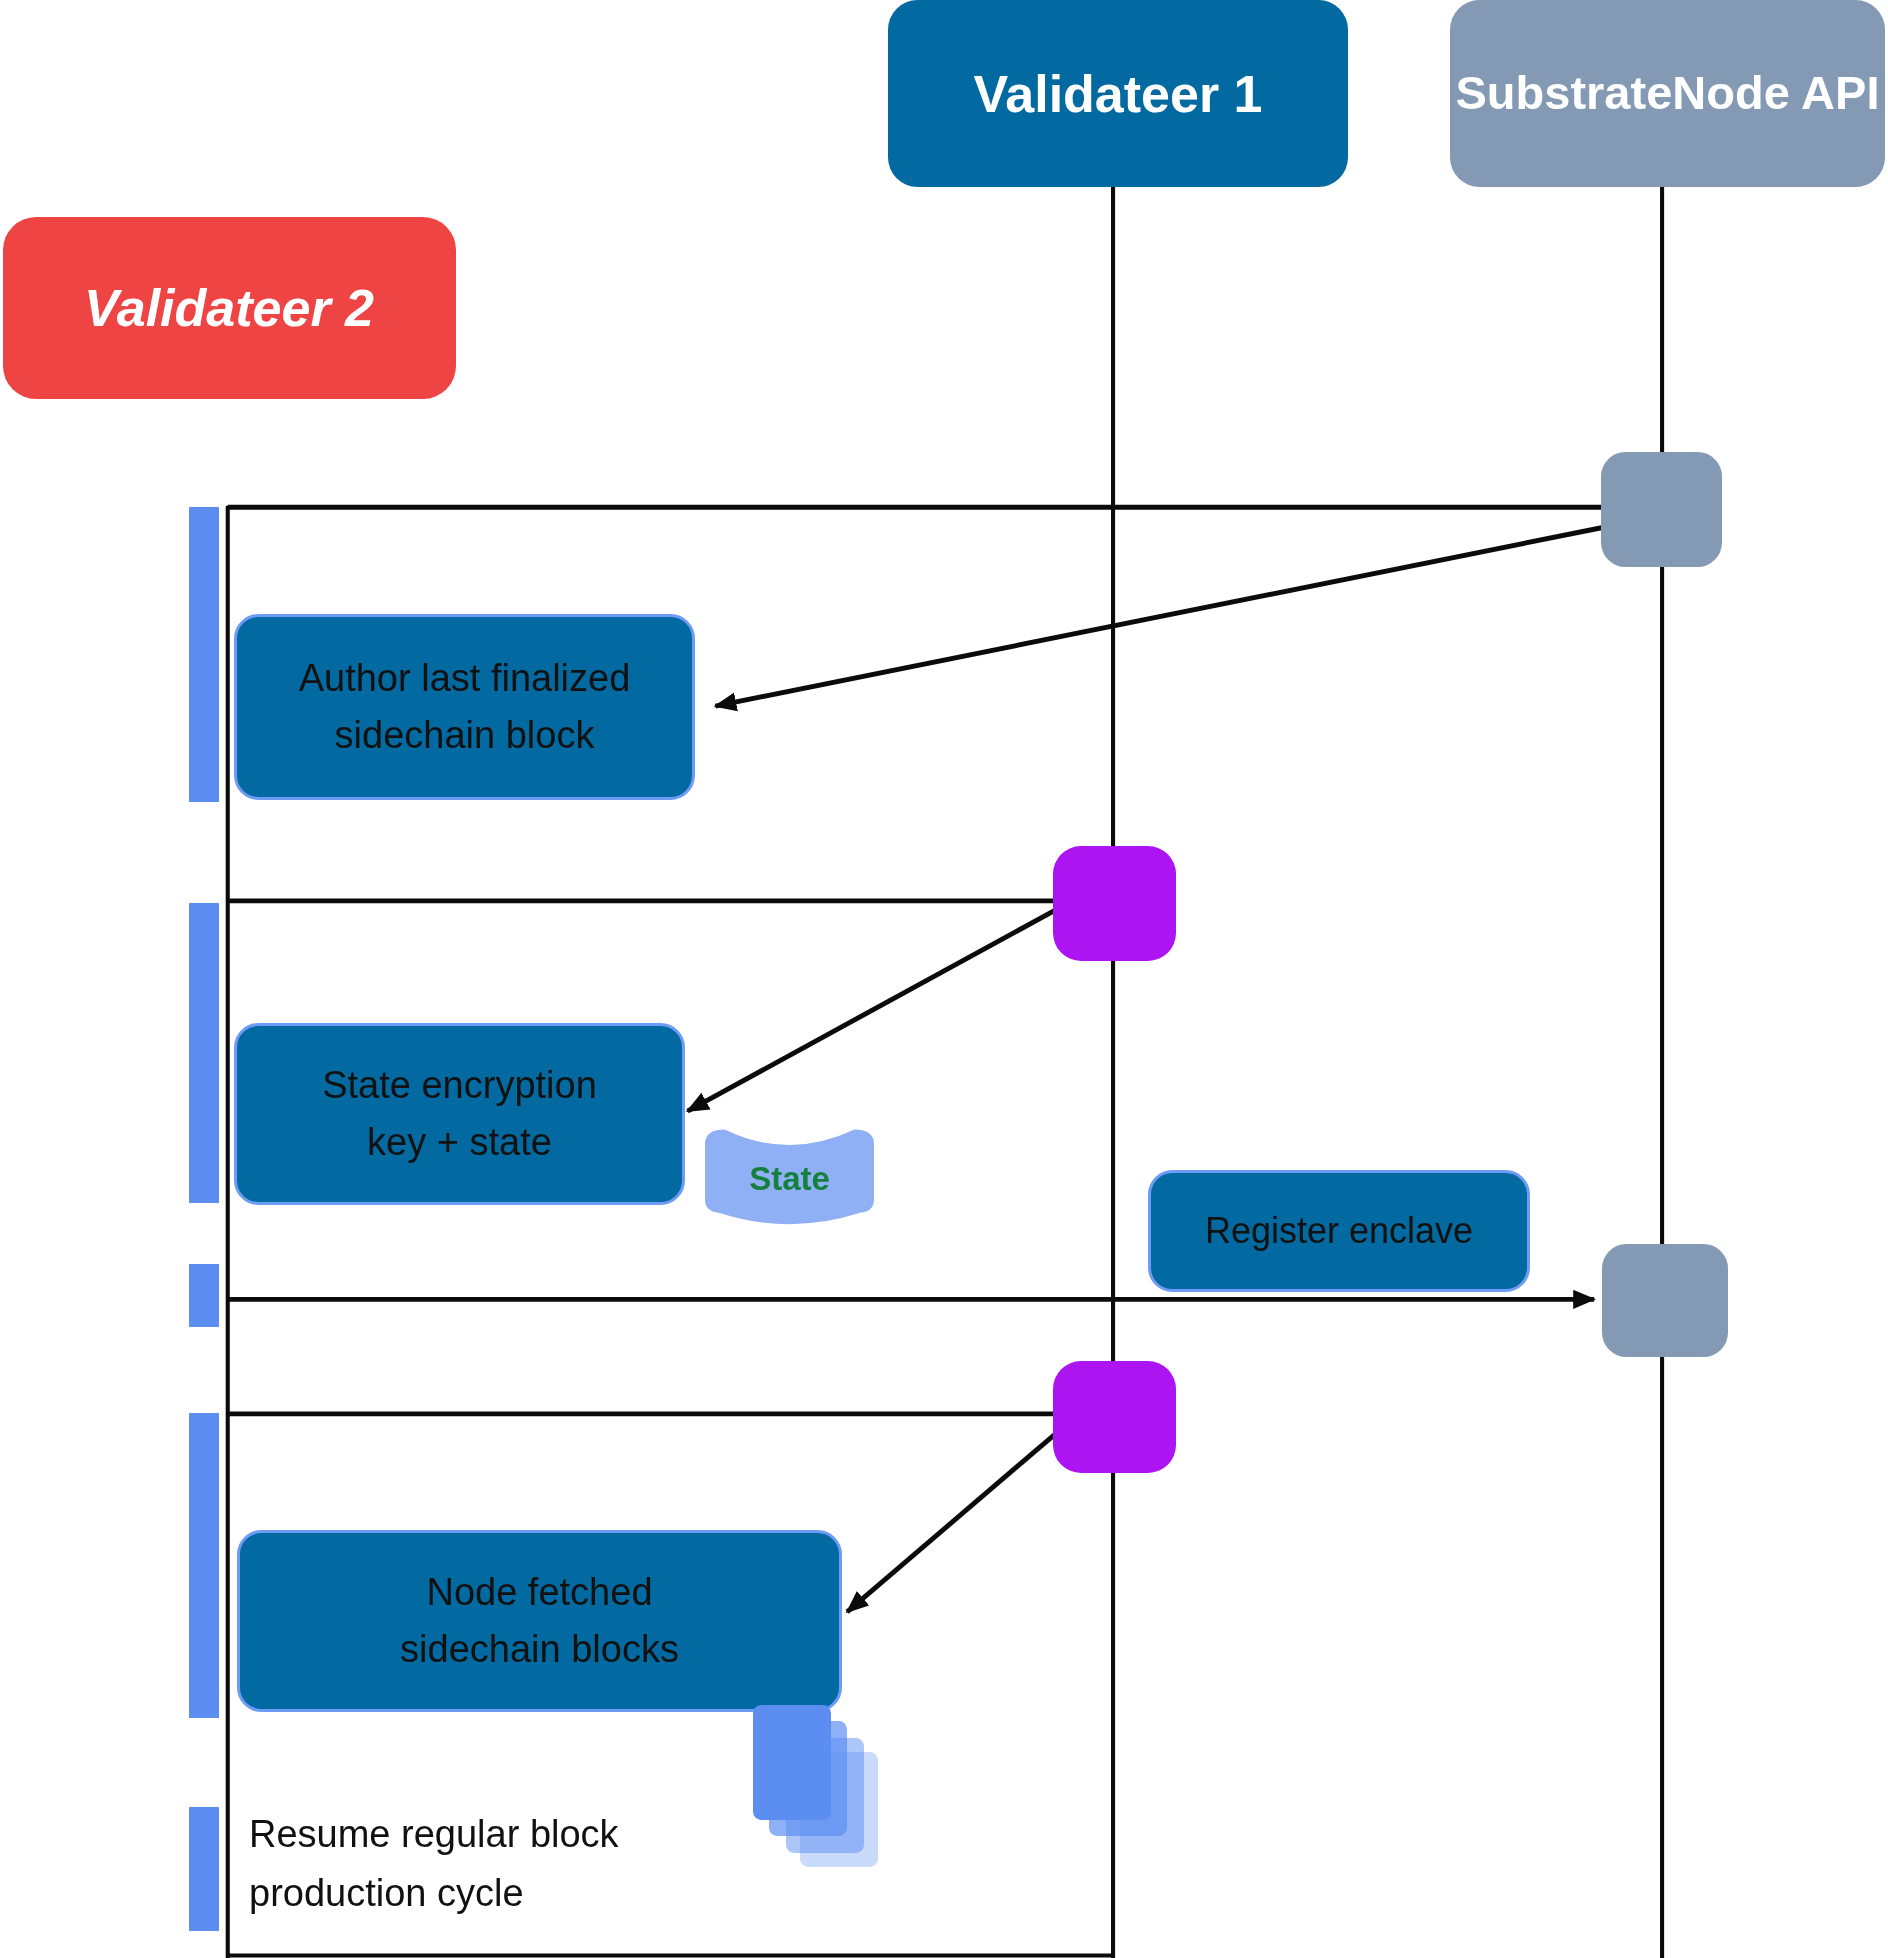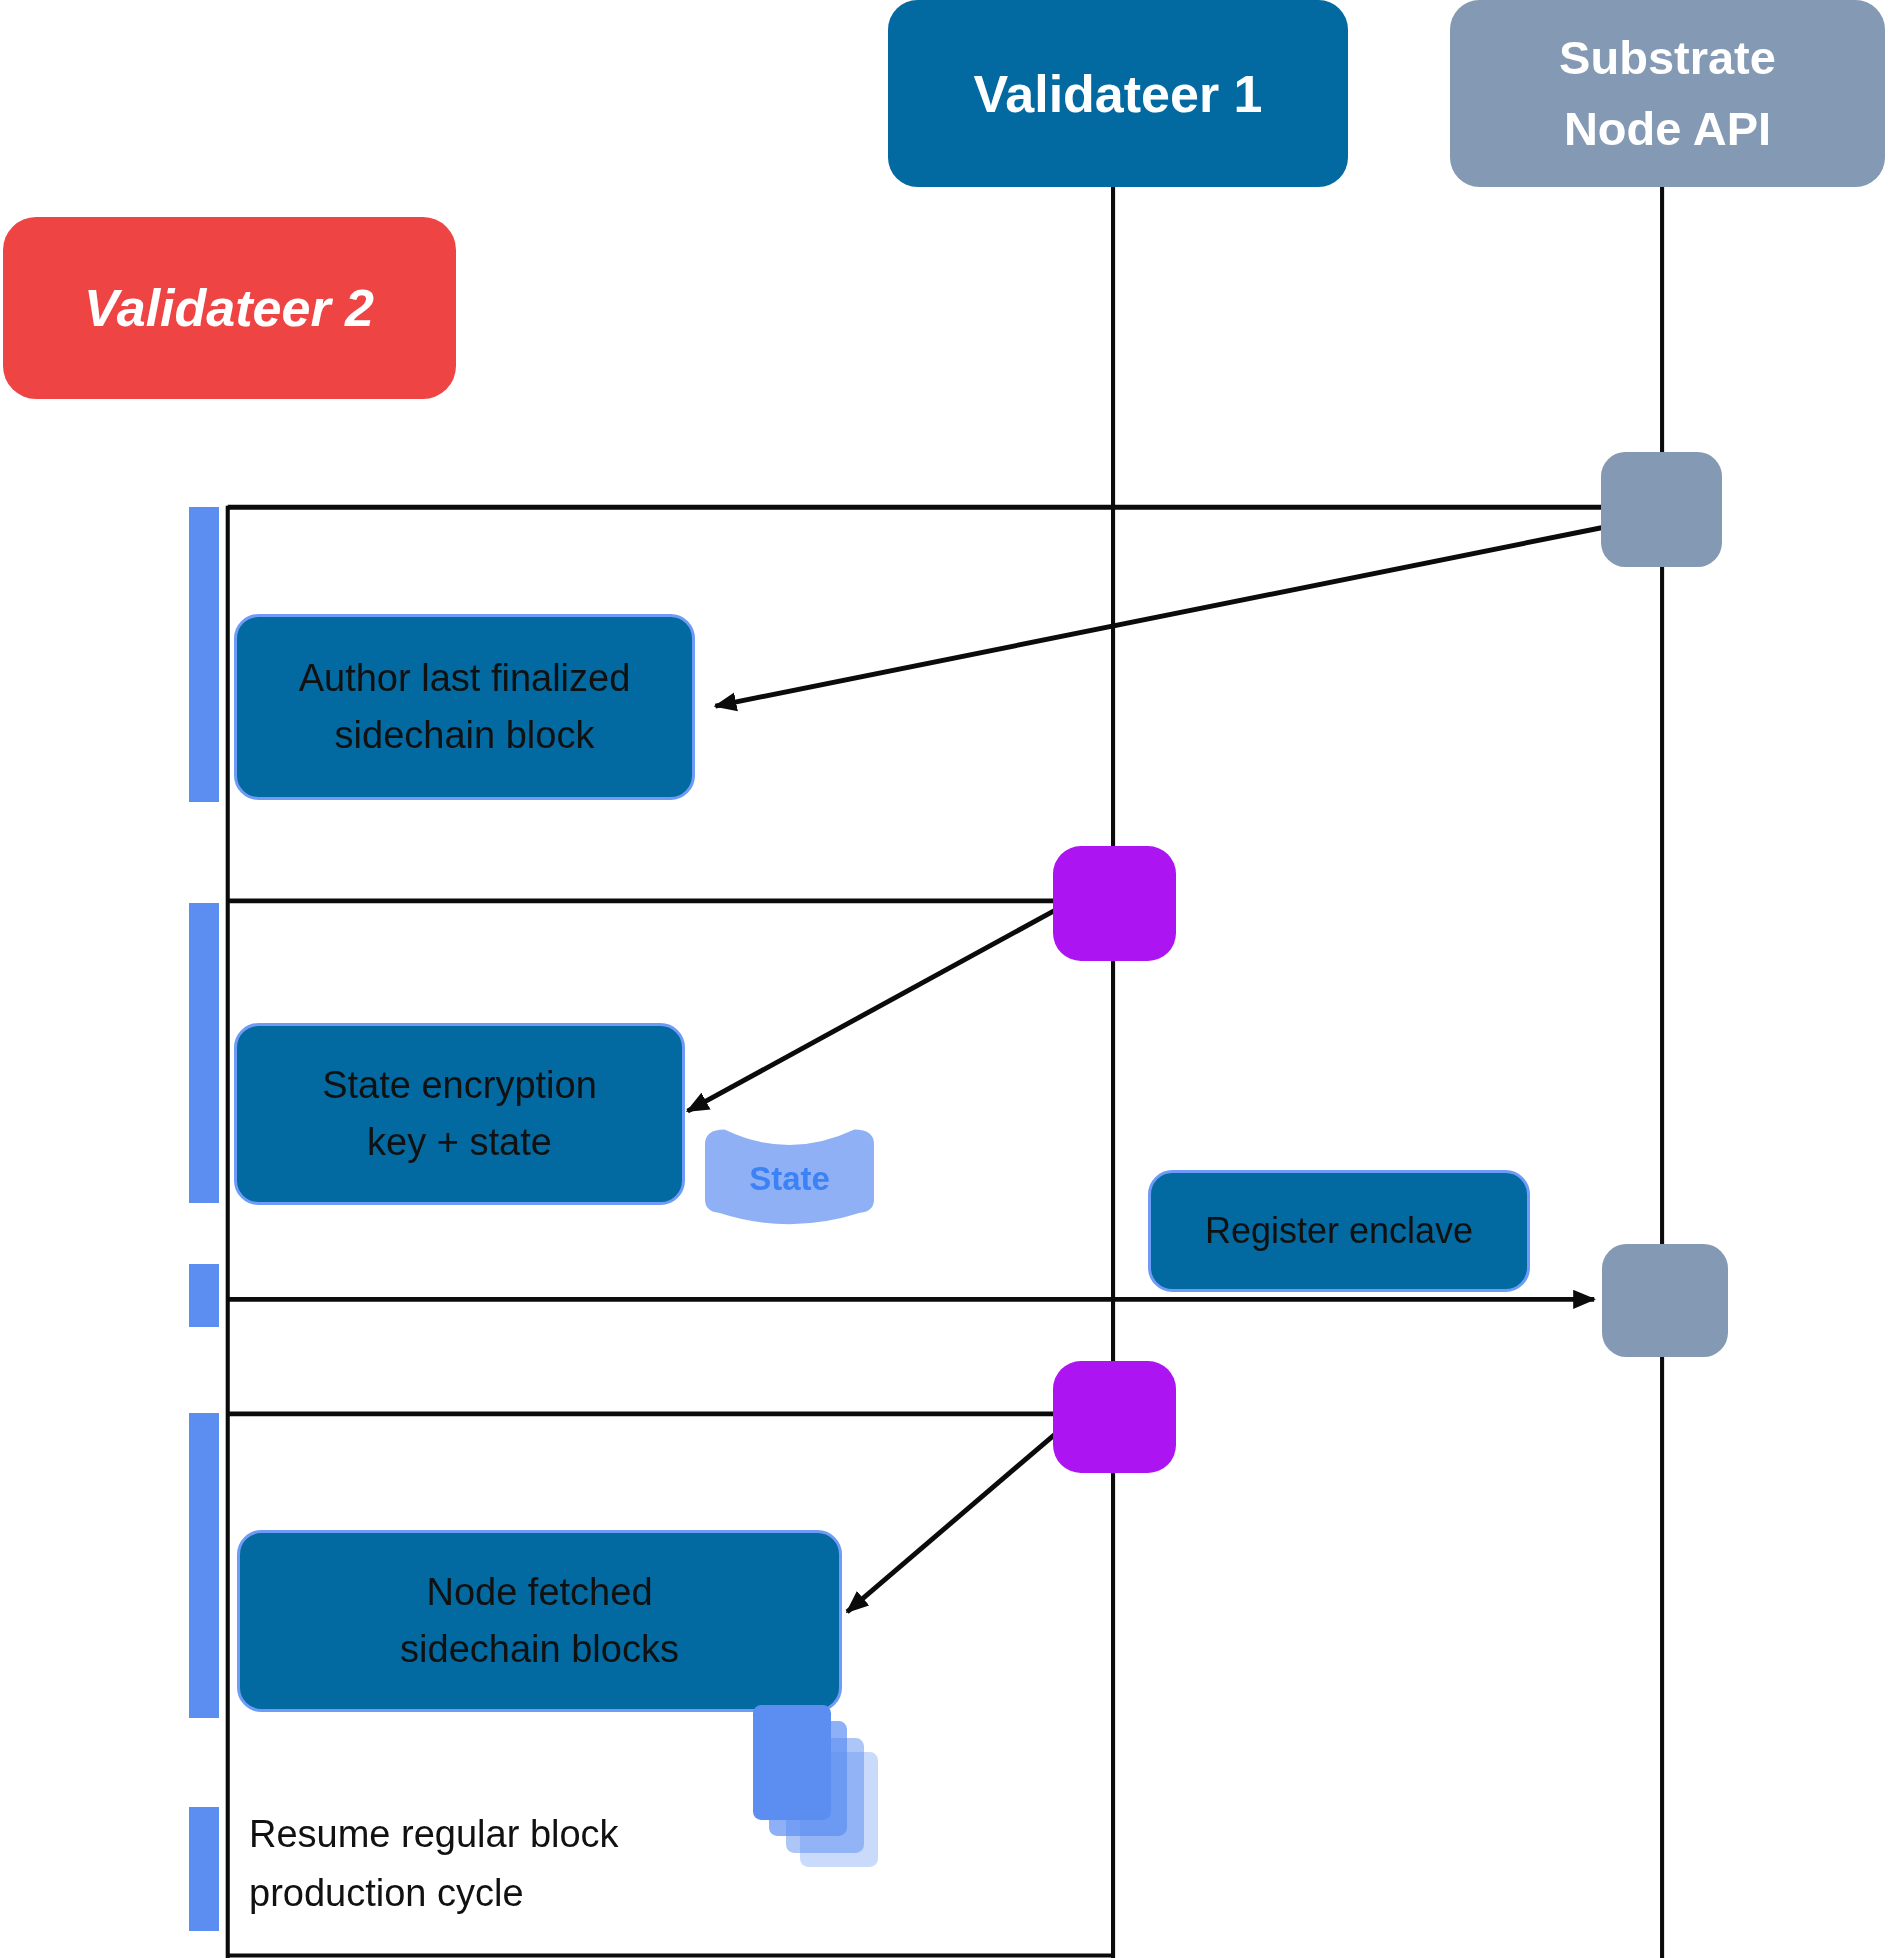--- a/index.html
+++ b/index.html
@@ -12,21 +12,21 @@
     overflow:hidden;
   }
   .lines-layer{position:absolute;left:0;top:0;z-index:1;}
   .node{
     position:absolute;
     display:flex;align-items:center;justify-content:center;
     color:#ffffff;font-weight:bold;text-align:center;
     z-index:4;
   }
   .actor-v1{left:888px;top:0;width:460px;height:187px;border-radius:29.5px;background:#0369a1;font-size:52px;}
-  .actor-sn{left:1450px;top:0;width:435px;height:187px;border-radius:29.5px;background:#8499B3;font-size:47px;line-height:1.5;flex-direction:column;}
+  .actor-sn{left:1450px;top:0;width:435px;height:187px;border-radius:29.5px;background:#8499B3;font-size:47px;line-height:1.5;}
   .actor-v2{left:2.5px;top:217px;width:453px;height:182px;border-radius:33px;background:#ef4444;font-size:52px;font-style:italic;}
   .bar{
     position:absolute;left:189px;width:29.5px;background:#5C8EF2;z-index:3;
   }
   .bar1{top:507px;height:295px;}
   .bar2{top:903px;height:300px;}
   .bar3{top:1264px;height:63px;}
   .bar4{top:1413px;height:305px;}
   .bar5{top:1807px;height:124px;}
   .sq{position:absolute;z-index:4;}
@@ -41,21 +41,21 @@
     font-size:38px;color:#111111;line-height:1.5;text-align:center;
   }
   .box-author{left:234px;top:614px;width:455px;height:180px;}
   .box-state{left:234px;top:1023px;width:445px;height:176px;}
   .box-register{left:1148px;top:1170px;width:376px;height:116px;font-size:36px;}
   .box-peer{left:237px;top:1530px;width:599px;height:176px;}
   .cylinder{position:absolute;left:705px;top:1123px;width:169px;height:103px;z-index:6;}
   .cylinder .cyl-label{
     position:absolute;left:0;top:23px;width:169px;height:65px;
     display:flex;align-items:center;justify-content:center;
-    color:#3b82f6;font-weight:bold;font-size:33px;
+    color:#15803d;font-weight:bold;font-size:33px;
   }
   .blocks-icon{position:absolute;left:753px;top:1705px;width:139px;height:188px;z-index:7;}
   .blocks-icon .layer{position:absolute;width:78px;height:115px;border-radius:8.2px;background:#5C8EF2;}
   .blocks-icon .l1{left:0;top:0;opacity:1;}
   .blocks-icon .l2{left:16.4px;top:16.4px;opacity:.7;}
   .blocks-icon .l3{left:33px;top:33px;opacity:.5;}
   .blocks-icon .l4{left:47px;top:47px;opacity:.33;}
   .resume-note{
     position:absolute;left:249px;top:1805px;width:573px;z-index:5;
     font-size:38px;color:#111111;line-height:1.55;text-align:left;

